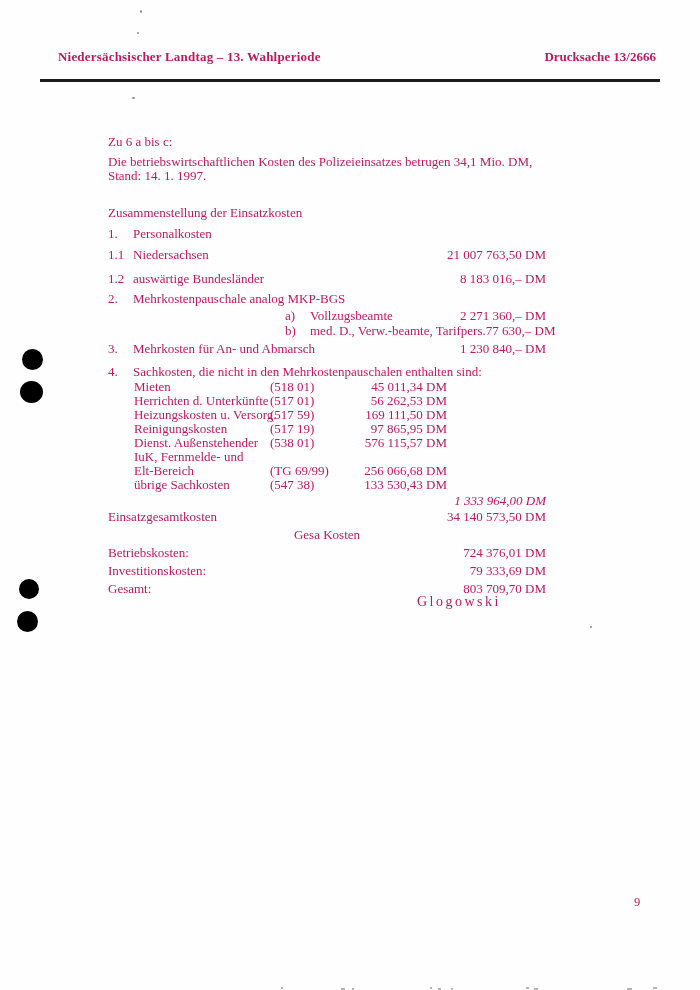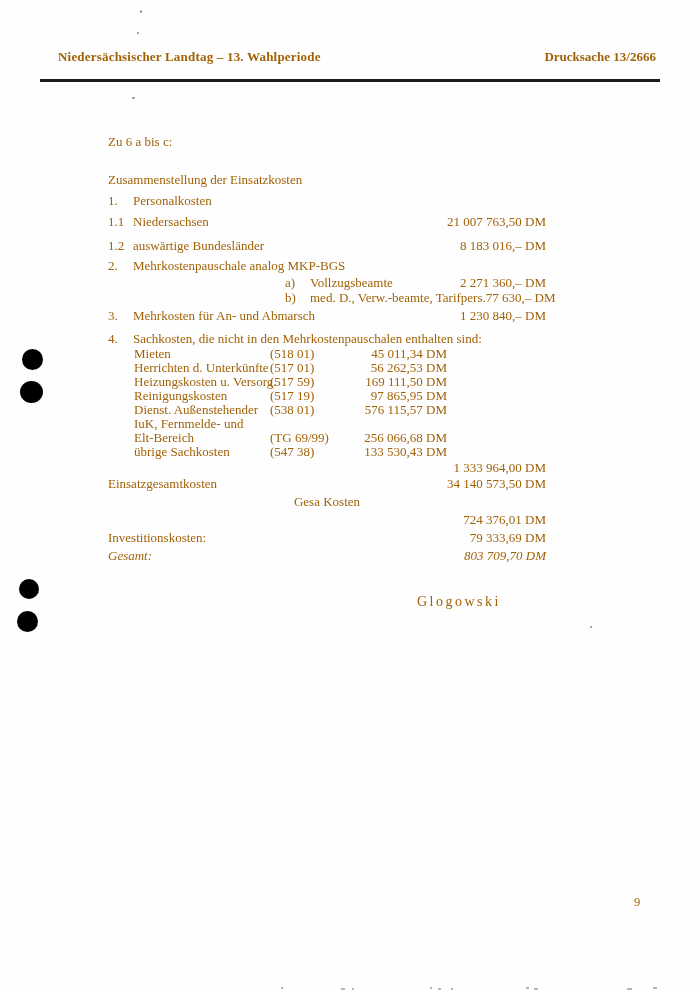--- a/index.html
+++ b/index.html
@@ -2,21 +2,21 @@
 <html><head>
 <meta charset="utf-8">
 <title>Drucksache 13/2666 – Seite 9</title>
 <style>
   html,body{margin:0;padding:0;background:#ffffff;}
   .page{
     position:relative;
     width:700px;height:990px;
     background:#fefefe;
     font-family:"Liberation Serif", serif;
-    color:#a16207;
+    color:#be185d;
     overflow:hidden;
   }
   
   .hdr-left{position:absolute;left:58px;top:49px;font-size:13px;font-weight:bold;letter-spacing:.2px;white-space:nowrap;}
   .hdr-right{position:absolute;right:44px;top:49px;font-size:13px;font-weight:bold;white-space:nowrap;}
   .hdr-rule{position:absolute;left:40px;top:79px;width:620px;height:3px;background:#1c1c1c;}
   
   .content{position:absolute;left:108px;top:135px;width:438px;font-size:13px;line-height:14px;}
   .para{line-height:13.5px;}
   .row{display:flex;line-height:14px;}
@@ -54,20 +54,24 @@
   <div class="speck" style="left:590px;top:626px;width:2px;height:2px;"></div>
 
   <div class="hdr-left">Niedersächsischer Landtag – 13. Wahlperiode</div>
   <div class="hdr-right">Drucksache 13/2666</div>
   <div class="hdr-rule"></div>
 
   <div class="content">
 
     <div>Zu 6 a bis c:</div>
 
+    <div class="para" style="margin-top:6px;">
+      <div>Die betriebswirtschaftlichen Kosten des Polizeieinsatzes betrugen 34,1 Mio. DM,</div>
+      <div>Stand: 14. 1. 1997.</div>
+    </div>
 
     <div style="margin-top:24px;">Zusammenstellung der Einsatzkosten</div>
 
     <div class="row" style="margin-top:7px;">
       <span class="num">1.</span>
       <span class="lbl">Personalkosten</span>
       <span class="amt"></span>
     </div>
     <div class="row" style="margin-top:6.5px;">
       <span class="num">1.1</span>
@@ -143,38 +147,39 @@
         <span class="sach-code">(TG 69/99)</span>
         <span class="sach-amt">256 066,68 DM</span>
       </div>
       <div class="sach-row">
         <span class="sach-label">übrige Sachkosten</span>
         <span class="sach-code">(547 38)</span>
         <span class="sach-amt">133 530,43 DM</span>
       </div>
     </div>
 
-    <div class="subtotal" style="margin-top:2px;">1 333 964,00 DM</div>
+    <div class="subtotal" style="margin-top:2px;font-style:italic;">1 333 964,00 DM</div>
 
     <div class="row" style="margin-top:2px;">
       <span class="lbl">Einsatzgesamtkosten</span>
       <span class="amt">34 140 573,50 DM</span>
     </div>
     <div class="row" style="margin-top:4px;text-align:center;">
       <span class="lbl">Gesa Kosten</span>
       <span class="amt"></span>
     </div>
     <div class="row" style="margin-top:4px;">
+      <span class="lbl">Betriebskosten:</span>
       <span class="amt">724 376,01 DM</span>
     </div>
     <div class="row" style="margin-top:4px;">
       <span class="lbl">Investitionskosten:</span>
       <span class="amt">79 333,69 DM</span>
     </div>
-    <div class="row" style="margin-top:4px;font-style:italic;">
+    <div class="row" style="margin-top:4px;">
       <span class="lbl">Gesamt:</span>
       <span class="amt">803 709,70 DM</span>
     </div>
 
   </div>
 
   <div class="signature">Glogowski</div>
   <div class="page-number">9</div>
 
   <div class="bspeck" style="left:281px;top:987px;width:2px;height:2px;"></div>

